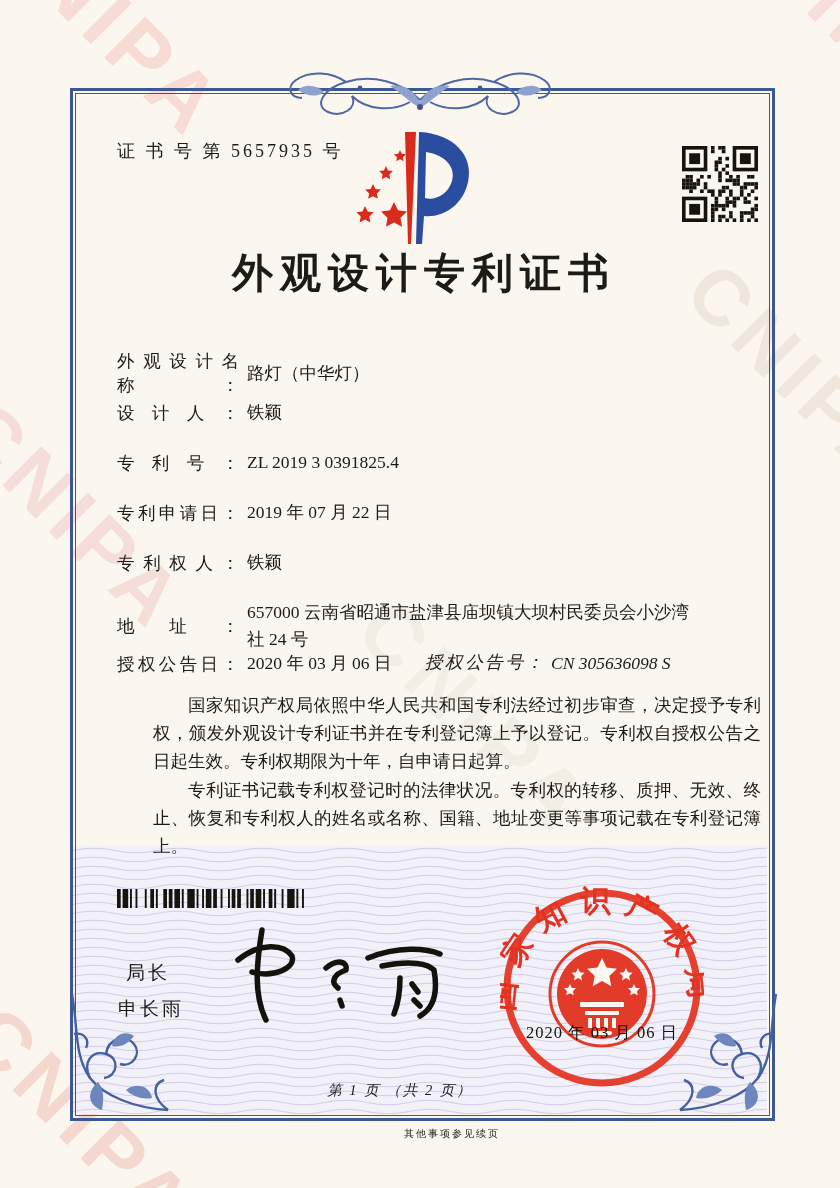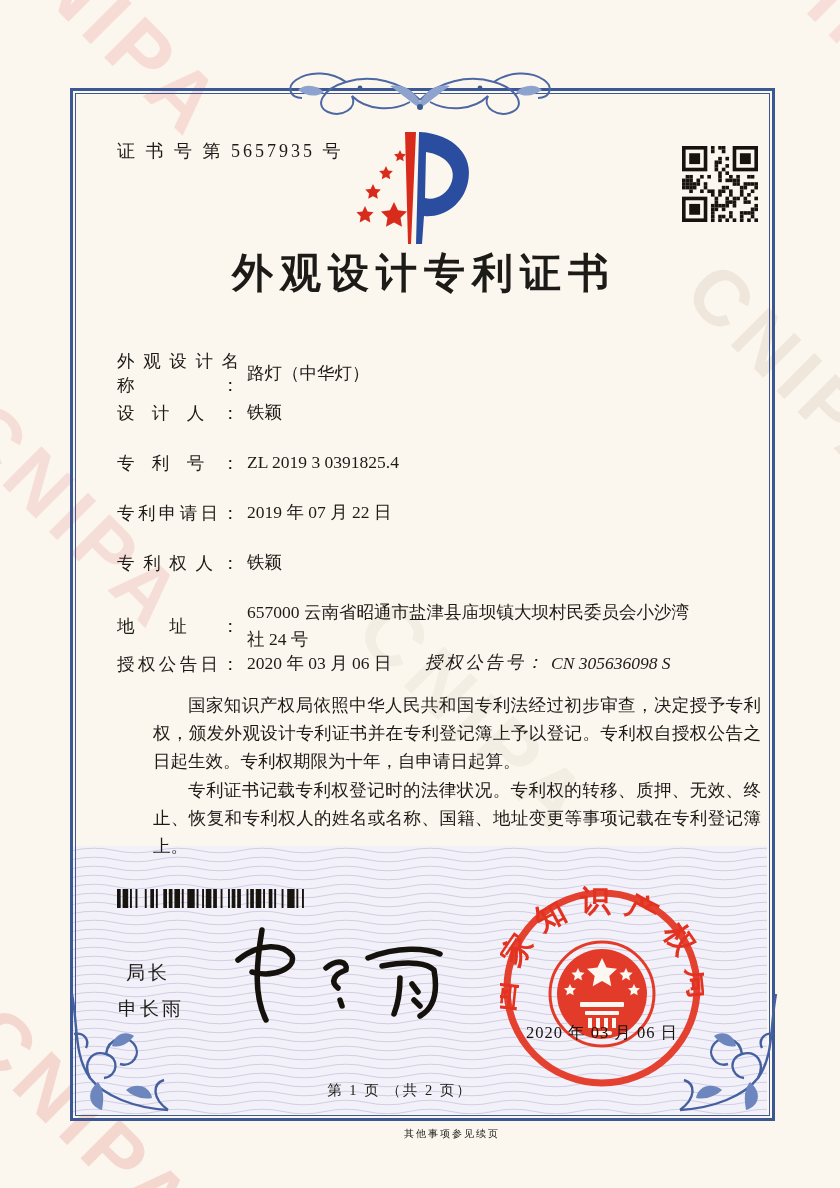--- a/index.html
+++ b/index.html
@@ -51,21 +51,21 @@
   .legal p{margin:0 0 1px 0;text-indent:2em;}
 
   .barcode{position:absolute;left:117px;top:889px;}
   .director-title{position:absolute;left:126px;top:960px;font-size:19px;letter-spacing:3px;}
   .director-name{position:absolute;left:118px;top:996px;font-size:19px;letter-spacing:3px;}
   .sig{position:absolute;left:222px;top:916px;}
   .seal{position:absolute;left:500px;top:886px;}
   .seal-date{position:absolute;left:512px;top:1022px;width:180px;text-align:center;
              font-size:16.5px;letter-spacing:1px;color:#17140f;z-index:6;}
   .page-num{position:absolute;left:70px;top:1081px;width:660px;text-align:center;
-            font-size:14.5px;letter-spacing:2px;}
+            font-size:14.5px;letter-spacing:2px;font-style:italic;}
   .cont-note{position:absolute;left:0;top:1127px;width:840px;text-align:center;
              font-size:10px;letter-spacing:2px;padding-left:32px;}
 </style>
 </head>
 <body>
 
 <div class="page">
 
   <div class="wm wm1">CNIPA</div>
   <div class="wm wm2">CNIPA</div>

